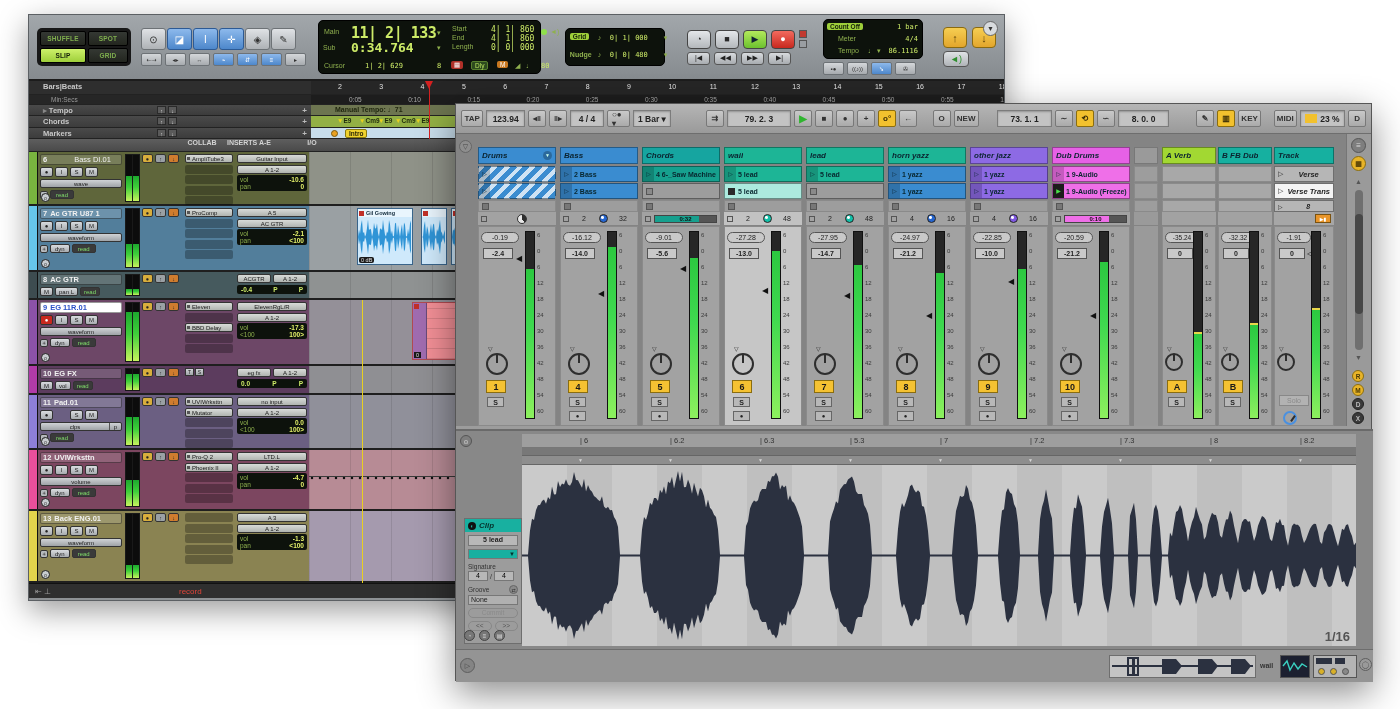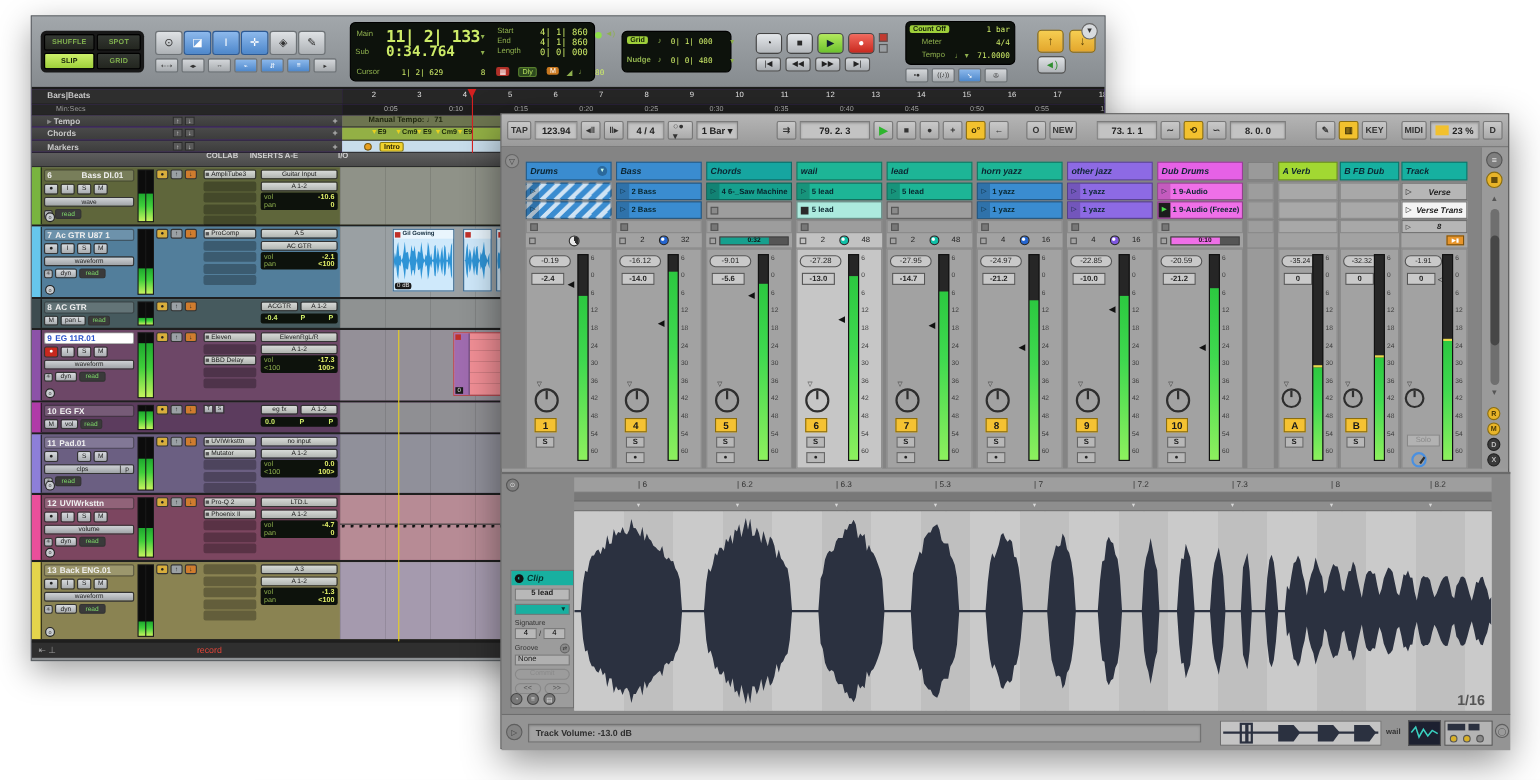--- a/index.html
+++ b/index.html
@@ -170,21 +170,21 @@
       </div>
     </div>
     <div style="display:flex;flex-direction:column;gap:3px;margin-left:6px;">
       <div class="lcd" style="width:100px;height:40px;">
         <span class="chip" style="left:3px;top:3px;background:#9ecf3a;color:#15200a;font-weight:bold;">Count Off</span>
         <span class="val" style="right:4px;top:3px;left:auto;font-size:7px;">1 bar</span>
         <span class="lab" style="left:14px;top:15px;">Meter</span>
         <span class="val" style="right:4px;top:15px;left:auto;font-size:7px;">4/4</span>
         <span class="lab" style="left:14px;top:27px;">Tempo</span>
         <span class="lab" style="left:44px;top:27px;">♩ ▾</span>
-        <span class="val" style="right:4px;top:27px;left:auto;font-size:7px;">71.0000</span>
+        <span class="val" style="right:4px;top:27px;left:auto;font-size:7px;">86.1116</span>
       </div>
       <div class="trow" style="gap:3px;">
         <div class="zbtn">▪●</div>
         <div class="zbtn">((♪))</div>
         <div class="zbtn on">➘</div>
         <div class="zbtn">✇</div>
       </div>
     </div>
     <div style="display:flex;flex-direction:column;gap:3px;margin-left:10px;">
       <div class="trow" style="gap:5px;">
@@ -283,21 +283,21 @@
     <div style="width:52px;text-align:center;">INSERTS A-E</div>
     <div style="width:74px;text-align:center;">I/O</div>
   </div>
 
   <div id="pt-tracks">
       <div style="position: relative; height: 54px; display: flex; background: rgb(95, 102, 59); border-bottom: 2px solid rgb(31, 31, 31);">
         <div style="width: 9px; background: rgb(121, 180, 63); border-right: 1px solid rgb(17, 17, 17); flex: 0 0 auto;"></div>
         <div style="width: 86px; flex: 0 0 auto; padding: 2px; position: relative; overflow: hidden;">
           <div style="height: 11px; display: flex; align-items: center; gap: 3px; padding: 0px 2px; border-radius: 2px; background: rgba(255, 255, 255, 0.16); border: 1px solid rgba(0, 0, 0, 0.4);">
             <div style="font-size: 7.5px; font-weight: bold; color: rgb(240, 240, 240);">6</div>
-            <div style="font-size: 7.5px; font-weight: bold; color: rgb(240, 240, 240); white-space: nowrap; overflow: hidden; padding-left: 24px;">Bass DI.01</div>
+            <div style="font-size: 7.5px; font-weight: normal; color: rgb(240, 240, 240); white-space: nowrap; overflow: hidden; padding-left: 24px;">Bass DI.01</div>
           </div>
           <div style="display: flex; margin-top: 2px;">
             <div style="width: 13px; height: 10px; border-radius: 2px; border: 1px solid rgb(51, 51, 51); font-size: 6px; display: flex; align-items: center; justify-content: center; background: linear-gradient(rgb(216, 219, 222), rgb(168, 172, 176)); color: rgb(34, 34, 34); margin-right: 2px;">●</div>
             <div style="width: 13px; height: 10px; border-radius: 2px; border: 1px solid rgb(51, 51, 51); font-size: 6px; display: flex; align-items: center; justify-content: center; background: linear-gradient(rgb(216, 219, 222), rgb(168, 172, 176)); color: rgb(34, 34, 34); margin-right: 2px;">I</div>
             <div style="width: 13px; height: 10px; border-radius: 2px; border: 1px solid rgb(51, 51, 51); font-size: 6px; display: flex; align-items: center; justify-content: center; background: linear-gradient(rgb(216, 219, 222), rgb(168, 172, 176)); color: rgb(34, 34, 34); margin-right: 2px;">S</div>
             <div style="width: 13px; height: 10px; border-radius: 2px; border: 1px solid rgb(51, 51, 51); font-size: 6px; display: flex; align-items: center; justify-content: center; background: linear-gradient(rgb(216, 219, 222), rgb(168, 172, 176)); color: rgb(34, 34, 34); margin-right: 2px;">M</div>
           </div>
           <div style="height: 9px; margin-top: 2px; border-radius: 2px; border: 1px solid rgb(51, 51, 51); background: linear-gradient(rgb(207, 210, 213), rgb(159, 163, 167)); display: flex;">
             <div style="flex: 1 1 0%; font-size: 6px; text-align: center; color: rgb(34, 34, 34); line-height: 8px;">wave</div>
           </div>
@@ -1407,21 +1407,20 @@
           <svg width="834" height="181">
             <path d="M0,89.5 L2,89.5 L4,89.5 L6,89.5 L8,65.4 L10,53.8 L12,54.9 L14,45.1 L16,40.3 L18,40.1 L20,36.0 L22,34.5 L24,38.8 L26,32.1 L28,34.6 L30,21.5 L32,29.5 L34,29.2 L36,16.0 L38,22.1 L40,18.6 L42,19.5 L44,14.2 L46,19.6 L48,20.8 L50,16.9 L52,6.9 L54,15.1 L56,15.2 L58,19.2 L60,22.7 L62,13.8 L64,26.6 L66,20.1 L68,24.8 L70,26.7 L72,31.1 L74,32.5 L76,34.7 L78,36.2 L80,31.3 L82,41.4 L84,43.6 L86,41.8 L88,45.2 L90,45.1 L92,51.9 L94,55.2 L96,61.9 L98,89.5 L100,89.5 L102,89.5 L104,89.5 L106,89.5 L108,89.5 L110,89.5 L112,89.5 L114,89.5 L116,89.5 L118,89.5 L120,64.5 L122,51.9 L124,54.7 L126,47.9 L128,37.7 L130,40.0 L132,33.0 L134,32.9 L136,36.0 L138,24.7 L140,27.9 L142,21.2 L144,29.5 L146,16.4 L148,18.2 L150,11.7 L152,23.5 L154,14.8 L156,6.0 L158,16.6 L160,6.7 L162,22.2 L164,21.9 L166,14.6 L168,19.7 L170,28.8 L172,17.8 L174,25.1 L176,31.6 L178,22.7 L180,25.2 L182,31.2 L184,42.4 L186,34.6 L188,42.8 L190,44.9 L192,49.7 L194,51.9 L196,64.3 L198,89.5 L200,89.5 L202,89.5 L204,89.5 L206,89.5 L208,89.5 L210,89.5 L212,89.5 L214,89.5 L216,89.5 L218,89.5 L220,89.5 L222,89.5 L224,60.9 L226,56.2 L228,43.6 L230,38.5 L232,35.6 L234,36.8 L236,35.3 L238,27.3 L240,24.0 L242,24.1 L244,24.0 L246,15.8 L248,16.9 L250,11.3 L252,11.3 L254,7.6 L256,11.8 L258,24.5 L260,20.0 L262,22.5 L264,20.4 L266,35.6 L268,30.3 L270,36.1 L272,37.9 L274,42.1 L276,47.4 L278,53.2 L280,61.6 L282,89.5 L284,89.5 L286,89.5 L288,89.5 L290,89.5 L292,89.5 L294,89.5 L296,89.5 L298,89.5 L300,89.5 L302,89.5 L304,89.5 L306,89.5 L308,56.4 L310,49.6 L312,43.7 L314,36.3 L316,38.6 L318,24.7 L320,21.9 L322,19.2 L324,19.0 L326,14.4 L328,12.9 L330,11.6 L332,16.4 L334,26.2 L336,28.9 L338,29.0 L340,29.0 L342,40.1 L344,43.4 L346,48.7 L348,60.0 L350,89.5 L352,89.5 L354,89.5 L356,89.5 L358,89.5 L360,89.5 L362,89.5 L364,89.5 L366,89.5 L368,89.5 L370,89.5 L372,89.5 L374,89.5 L376,63.8 L378,47.0 L380,38.0 L382,42.2 L384,36.6 L386,30.3 L388,21.3 L390,19.6 L392,24.5 L394,27.4 L396,25.3 L398,27.5 L400,41.1 L402,41.8 L404,50.8 L406,66.1 L408,89.5 L410,89.5 L412,89.5 L414,89.5 L416,89.5 L418,89.5 L420,89.5 L422,89.5 L424,89.5 L426,89.5 L428,89.5 L430,89.5 L432,64.2 L434,45.9 L436,38.9 L438,30.7 L440,32.0 L442,30.8 L444,20.0 L446,23.8 L448,34.4 L450,37.5 L452,45.8 L454,60.5 L456,89.5 L458,89.5 L460,89.5 L462,89.5 L464,89.5 L466,89.5 L468,89.5 L470,89.5 L472,89.5 L474,89.5 L476,89.5 L478,62.8 L480,45.5 L482,44.3 L484,27.4 L486,23.0 L488,27.6 L490,28.9 L492,39.0 L494,43.2 L496,58.1 L498,89.5 L500,89.5 L502,89.5 L504,89.5 L506,89.5 L508,89.5 L510,89.5 L512,89.5 L514,89.5 L516,89.5 L518,54.3 L520,41.9 L522,35.4 L524,24.2 L526,34.9 L528,46.5 L530,53.4 L532,89.5 L534,89.5 L536,89.5 L538,89.5 L540,89.5 L542,89.5 L544,89.5 L546,89.5 L548,89.5 L550,60.1 L552,42.5 L554,43.4 L556,29.3 L558,35.9 L560,41.7 L562,61.1 L564,89.5 L566,89.5 L568,89.5 L570,89.5 L572,89.5 L574,89.5 L576,89.5 L578,89.5 L580,61.4 L582,46.9 L584,40.3 L586,32.7 L588,44.6 L590,58.3 L592,89.5 L594,89.5 L596,89.5 L598,89.5 L600,89.5 L602,89.5 L604,89.5 L606,89.5 L608,50.8 L610,44.4 L612,37.7 L614,54.3 L616,89.5 L618,89.5 L620,89.5 L622,89.5 L624,89.5 L626,89.5 L628,89.5 L630,60.7 L632,44.1 L634,39.4 L636,46.1 L638,63.3 L640,89.5 L642,89.5 L644,89.5 L646,89.5 L648,67.4 L650,71.4 L652,58.5 L654,47.0 L656,45.4 L658,39.9 L660,44.3 L662,56.1 L664,63.7 L666,76.4 L668,64.7 L670,57.1 L672,52.1 L674,41.8 L676,48.7 L678,55.0 L680,59.4 L682,74.5 L684,71.4 L686,60.1 L688,53.3 L690,47.7 L692,49.8 L694,50.0 L696,57.3 L698,70.5 L700,72.8 L702,62.3 L704,54.4 L706,54.2 L708,45.4 L710,49.6 L712,60.6 L714,69.7 L716,78.3 L718,66.4 L720,57.3 L722,54.3 L724,53.9 L726,56.8 L728,56.2 L730,66.9 L732,76.0 L734,70.5 L736,60.7 L738,55.7 L740,51.0 L742,52.3 L744,55.0 L746,64.5 L748,74.1 L750,76.3 L752,67.8 L754,57.1 L756,58.2 L758,53.7 L760,59.9 L762,60.2 L764,73.0 L766,80.8 L768,70.2 L770,61.1 L772,58.6 L774,59.7 L776,59.7 L778,62.3 L780,71.2 L782,78.0 L784,74.6 L786,69.1 L788,63.8 L790,60.4 L792,58.8 L794,58.9 L796,66.7 L798,76.8 L800,78.9 L802,67.4 L804,64.6 L806,59.5 L808,59.0 L810,60.8 L812,67.4 L814,75.1 L816,81.2 L818,73.1 L820,63.8 L822,65.0 L824,60.0 L826,59.3 L828,66.3 L830,71.1 L832,80.2 L834,77.5 L834,103.5 L832,100.8 L830,109.9 L828,114.7 L826,121.7 L824,121.0 L822,116.0 L820,117.2 L818,107.9 L816,99.8 L814,105.9 L812,113.6 L810,120.2 L808,122.0 L806,121.5 L804,116.4 L802,113.6 L800,102.1 L798,104.2 L796,114.3 L794,122.1 L792,122.2 L790,120.6 L788,117.2 L786,111.9 L784,106.4 L782,103.0 L780,109.8 L778,118.7 L776,121.3 L774,121.3 L772,122.4 L770,119.9 L768,110.8 L766,100.2 L764,108.0 L762,120.8 L760,121.1 L758,127.3 L756,122.8 L754,123.9 L752,113.2 L750,104.7 L748,106.9 L746,116.5 L744,126.0 L742,128.7 L740,130.0 L738,125.3 L736,120.3 L734,110.5 L732,105.0 L730,114.1 L728,124.8 L726,124.2 L724,127.1 L722,126.7 L720,123.7 L718,114.6 L716,102.7 L714,111.3 L712,120.4 L710,131.4 L708,135.6 L706,126.8 L704,126.6 L702,118.7 L700,108.2 L698,110.5 L696,123.7 L694,131.0 L692,131.2 L690,133.3 L688,127.7 L686,120.9 L684,109.6 L682,106.5 L680,121.6 L678,126.0 L676,132.3 L674,139.2 L672,128.9 L670,123.9 L668,116.3 L666,104.6 L664,117.3 L662,124.9 L660,136.7 L658,141.1 L656,135.6 L654,134.0 L652,122.5 L650,109.6 L648,113.6 L646,91.5 L644,91.5 L642,91.5 L640,91.5 L638,117.7 L636,134.9 L634,141.6 L632,136.9 L630,120.3 L628,91.5 L626,91.5 L624,91.5 L622,91.5 L620,91.5 L618,91.5 L616,91.5 L614,126.7 L612,143.3 L610,136.6 L608,130.2 L606,91.5 L604,91.5 L602,91.5 L600,91.5 L598,91.5 L596,91.5 L594,91.5 L592,91.5 L590,122.7 L588,136.4 L586,148.3 L584,140.7 L582,134.1 L580,119.6 L578,91.5 L576,91.5 L574,91.5 L572,91.5 L570,91.5 L568,91.5 L566,91.5 L564,91.5 L562,119.9 L560,139.3 L558,145.1 L556,151.7 L554,137.6 L552,138.5 L550,120.9 L548,91.5 L546,91.5 L544,91.5 L542,91.5 L540,91.5 L538,91.5 L536,91.5 L534,91.5 L532,91.5 L530,127.6 L528,134.5 L526,146.1 L524,156.8 L522,145.6 L520,139.1 L518,126.7 L516,91.5 L514,91.5 L512,91.5 L510,91.5 L508,91.5 L506,91.5 L504,91.5 L502,91.5 L500,91.5 L498,91.5 L496,122.9 L494,137.8 L492,142.0 L490,152.1 L488,153.4 L486,158.0 L484,153.6 L482,136.7 L480,135.5 L478,118.2 L476,91.5 L474,91.5 L472,91.5 L470,91.5 L468,91.5 L466,91.5 L464,91.5 L462,91.5 L460,91.5 L458,91.5 L456,91.5 L454,120.5 L452,135.2 L450,143.5 L448,146.6 L446,157.2 L444,161.0 L442,150.2 L440,149.0 L438,150.3 L436,142.1 L434,135.1 L432,116.8 L430,91.5 L428,91.5 L426,91.5 L424,91.5 L422,91.5 L420,91.5 L418,91.5 L416,91.5 L414,91.5 L412,91.5 L410,91.5 L408,91.5 L406,114.9 L404,130.2 L402,139.2 L400,139.9 L398,153.5 L396,155.7 L394,153.6 L392,156.5 L390,161.4 L388,159.7 L386,150.7 L384,144.4 L382,138.8 L380,143.0 L378,134.0 L376,117.2 L374,91.5 L372,91.5 L370,91.5 L368,91.5 L366,91.5 L364,91.5 L362,91.5 L360,91.5 L358,91.5 L356,91.5 L354,91.5 L352,91.5 L350,91.5 L348,121.0 L346,132.3 L344,137.6 L342,140.9 L340,152.0 L338,152.0 L336,152.1 L334,154.8 L332,164.6 L330,169.4 L328,168.1 L326,166.6 L324,162.0 L322,161.8 L320,159.1 L318,156.3 L316,142.4 L314,144.7 L312,137.3 L310,131.4 L308,124.6 L306,91.5 L304,91.5 L302,91.5 L300,91.5 L298,91.5 L296,91.5 L294,91.5 L292,91.5 L290,91.5 L288,91.5 L286,91.5 L284,91.5 L282,91.5 L280,119.4 L278,127.8 L276,133.6 L274,138.9 L272,143.1 L270,144.9 L268,150.7 L266,145.4 L264,160.6 L262,158.5 L260,161.0 L258,156.5 L256,169.2 L254,173.4 L252,169.7 L250,169.7 L248,164.1 L246,165.2 L244,157.0 L242,156.9 L240,157.0 L238,153.7 L236,145.7 L234,144.2 L232,145.4 L230,142.5 L228,137.4 L226,124.8 L224,120.1 L222,91.5 L220,91.5 L218,91.5 L216,91.5 L214,91.5 L212,91.5 L210,91.5 L208,91.5 L206,91.5 L204,91.5 L202,91.5 L200,91.5 L198,91.5 L196,116.7 L194,129.1 L192,131.3 L190,136.1 L188,138.2 L186,146.4 L184,138.6 L182,149.8 L180,155.8 L178,158.3 L176,149.4 L174,155.9 L172,163.2 L170,152.2 L168,161.3 L166,166.4 L164,159.1 L162,158.8 L160,174.3 L158,164.4 L156,175.0 L154,166.2 L152,157.5 L150,169.3 L148,162.8 L146,164.6 L144,151.5 L142,159.8 L140,153.1 L138,156.3 L136,145.0 L134,148.1 L132,148.0 L130,141.0 L128,143.3 L126,133.1 L124,126.3 L122,129.1 L120,116.5 L118,91.5 L116,91.5 L114,91.5 L112,91.5 L110,91.5 L108,91.5 L106,91.5 L104,91.5 L102,91.5 L100,91.5 L98,91.5 L96,119.1 L94,125.8 L92,129.1 L90,135.9 L88,135.8 L86,139.2 L84,137.4 L82,139.6 L80,149.7 L78,144.8 L76,146.3 L74,148.5 L72,149.9 L70,154.3 L68,156.2 L66,160.9 L64,154.4 L62,167.2 L60,158.3 L58,161.8 L56,165.8 L54,165.9 L52,174.1 L50,164.1 L48,160.2 L46,161.4 L44,166.8 L42,161.5 L40,162.4 L38,158.9 L36,165.0 L34,151.8 L32,151.5 L30,159.5 L28,146.4 L26,148.9 L24,142.2 L22,146.5 L20,145.0 L18,140.9 L16,140.7 L14,135.9 L12,126.1 L10,127.2 L8,115.6 L6,91.5 L4,91.5 L2,91.5 L0,91.5 Z" fill="#2b3140"></path>
           </svg>
           <div style="position: absolute; right: 6px; bottom: 2px; font-size: 13px; font-weight: bold; color: rgb(85, 85, 85);">1/16</div>
         </div>
       </div>
   </div>
 
   <div id="lv-status">
     <div class="ccirc" style="left:4px;top:8px;width:15px;height:15px;background:#848484;border:1px solid #5e5e5e;font-size:7px;color:#444;">▷</div>
-    <div style="position:absolute;left:24px;top:8px;width:612px;height:17px;background:#a2a2a2;border:1px solid #6e6e6e;box-shadow:inset 0 1px 2px rgba(0,0,0,.2);font-size:8px;font-weight:bold;color:#2e2e2e;line-height:16px;padding-left:6px;">Track Volume: -13.0 dB</div>
     <div style="position:absolute;left:653px;top:5px;width:147px;height:23px;background:#c4c4c4;border:1px solid #6e6e6e;">
       <svg width="145" height="21" viewBox="0 0 145 21">
         <line x1="2" y1="10" x2="143" y2="10" stroke="#2b3140" stroke-width="2"></line>
         <rect x="18" y="2" width="10" height="17" fill="none" stroke="#2b3140" stroke-width="2"></rect>
         <rect x="22" y="2" width="3" height="17" fill="#2b3140"></rect>
         <path d="M52 3 L66 3 L72 10 L66 18 L52 18 Z" fill="#2b3140"></path>
         <path d="M88 3 L102 3 L108 10 L102 18 L88 18 Z" fill="#2b3140"></path>
         <path d="M121 3 L135 3 L141 10 L135 18 L121 18 Z" fill="#2b3140"></path>
       </svg>
     </div>

